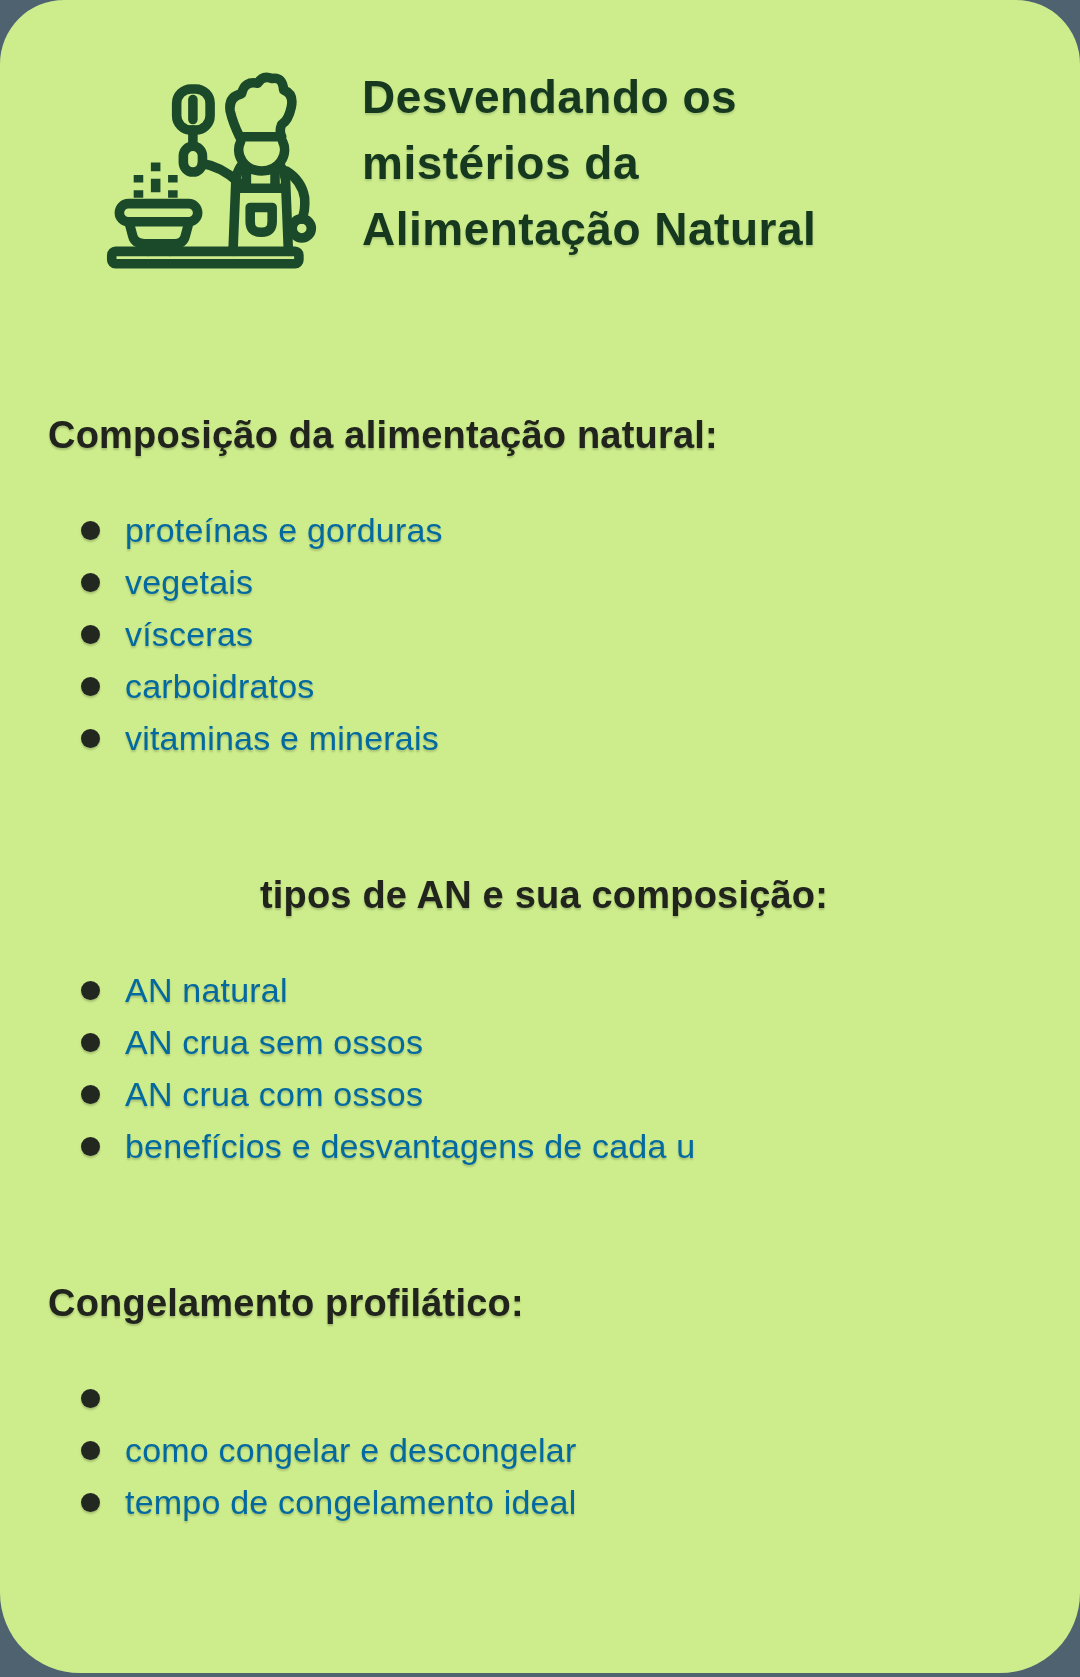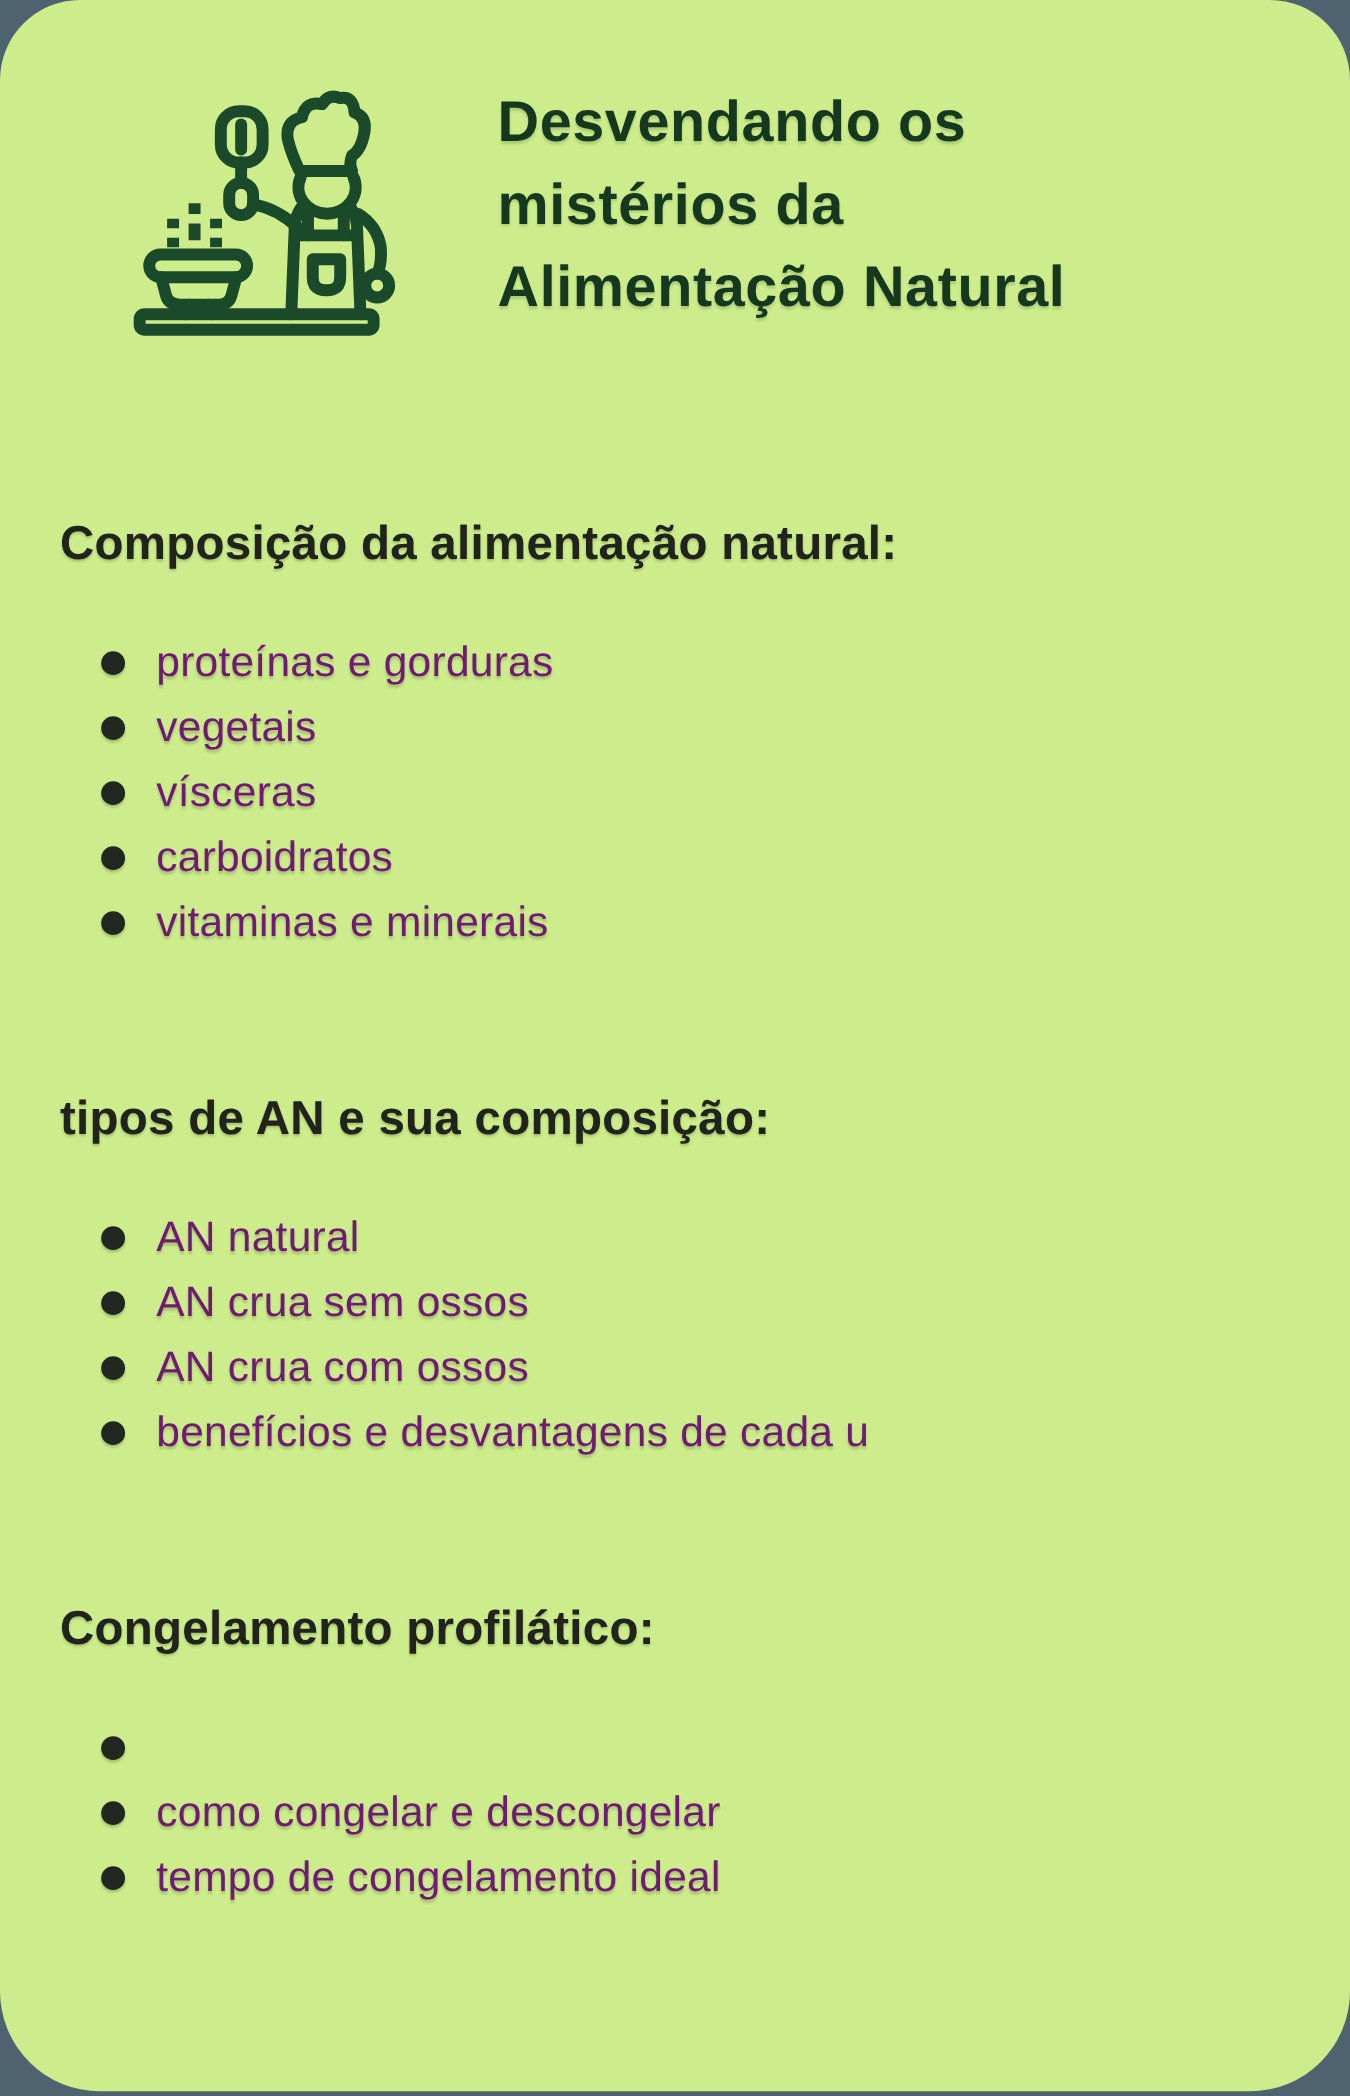--- a/index.html
+++ b/index.html
@@ -19,26 +19,25 @@
   
   .chef-icon{
     position:absolute;left:106px;top:68px;width:212px;height:auto;
   }
   .title{
     position:absolute;left:362px;top:64px;width:600px;
     color:#15381f;
     font-size:46px;line-height:66px;font-weight:bold;
     letter-spacing:0.5px;
     text-shadow:0 2px 2px rgba(21,56,31,0.18);
-    margin-left:36px;
   }
   
   .section{position:absolute;left:48px;right:40px;}
   .section-1{top:412px;}
-  .section-2{top:872px;}
+  .section-2{top:872px;text-align:center;}
   .section-3{top:1280px;}
   h2{
     margin:0;
     font-size:38px;line-height:46px;font-weight:bold;
     color:#20241d;
     letter-spacing:0.2px;
     text-shadow:0 2px 2px rgba(20,30,10,0.22);
   }
   ul{
     list-style:none;
@@ -51,21 +50,21 @@
   }
   .bullet-dot{
     flex:0 0 auto;
     width:19px;height:19px;border-radius:50%;
     background:#222720;
     margin-right:25px;
     box-shadow:0 2px 2px rgba(20,30,10,0.22);
   }
   .item-text{
     font-size:34px;line-height:52px;
-    color:#701a75;
+    color:#0369a1;
     letter-spacing:0.2px;
     text-shadow:0 2px 2px rgba(20,30,10,0.2);
     white-space:nowrap;
   }
 </style>
 </head>
 <body>
 
 <div class="card">
 

